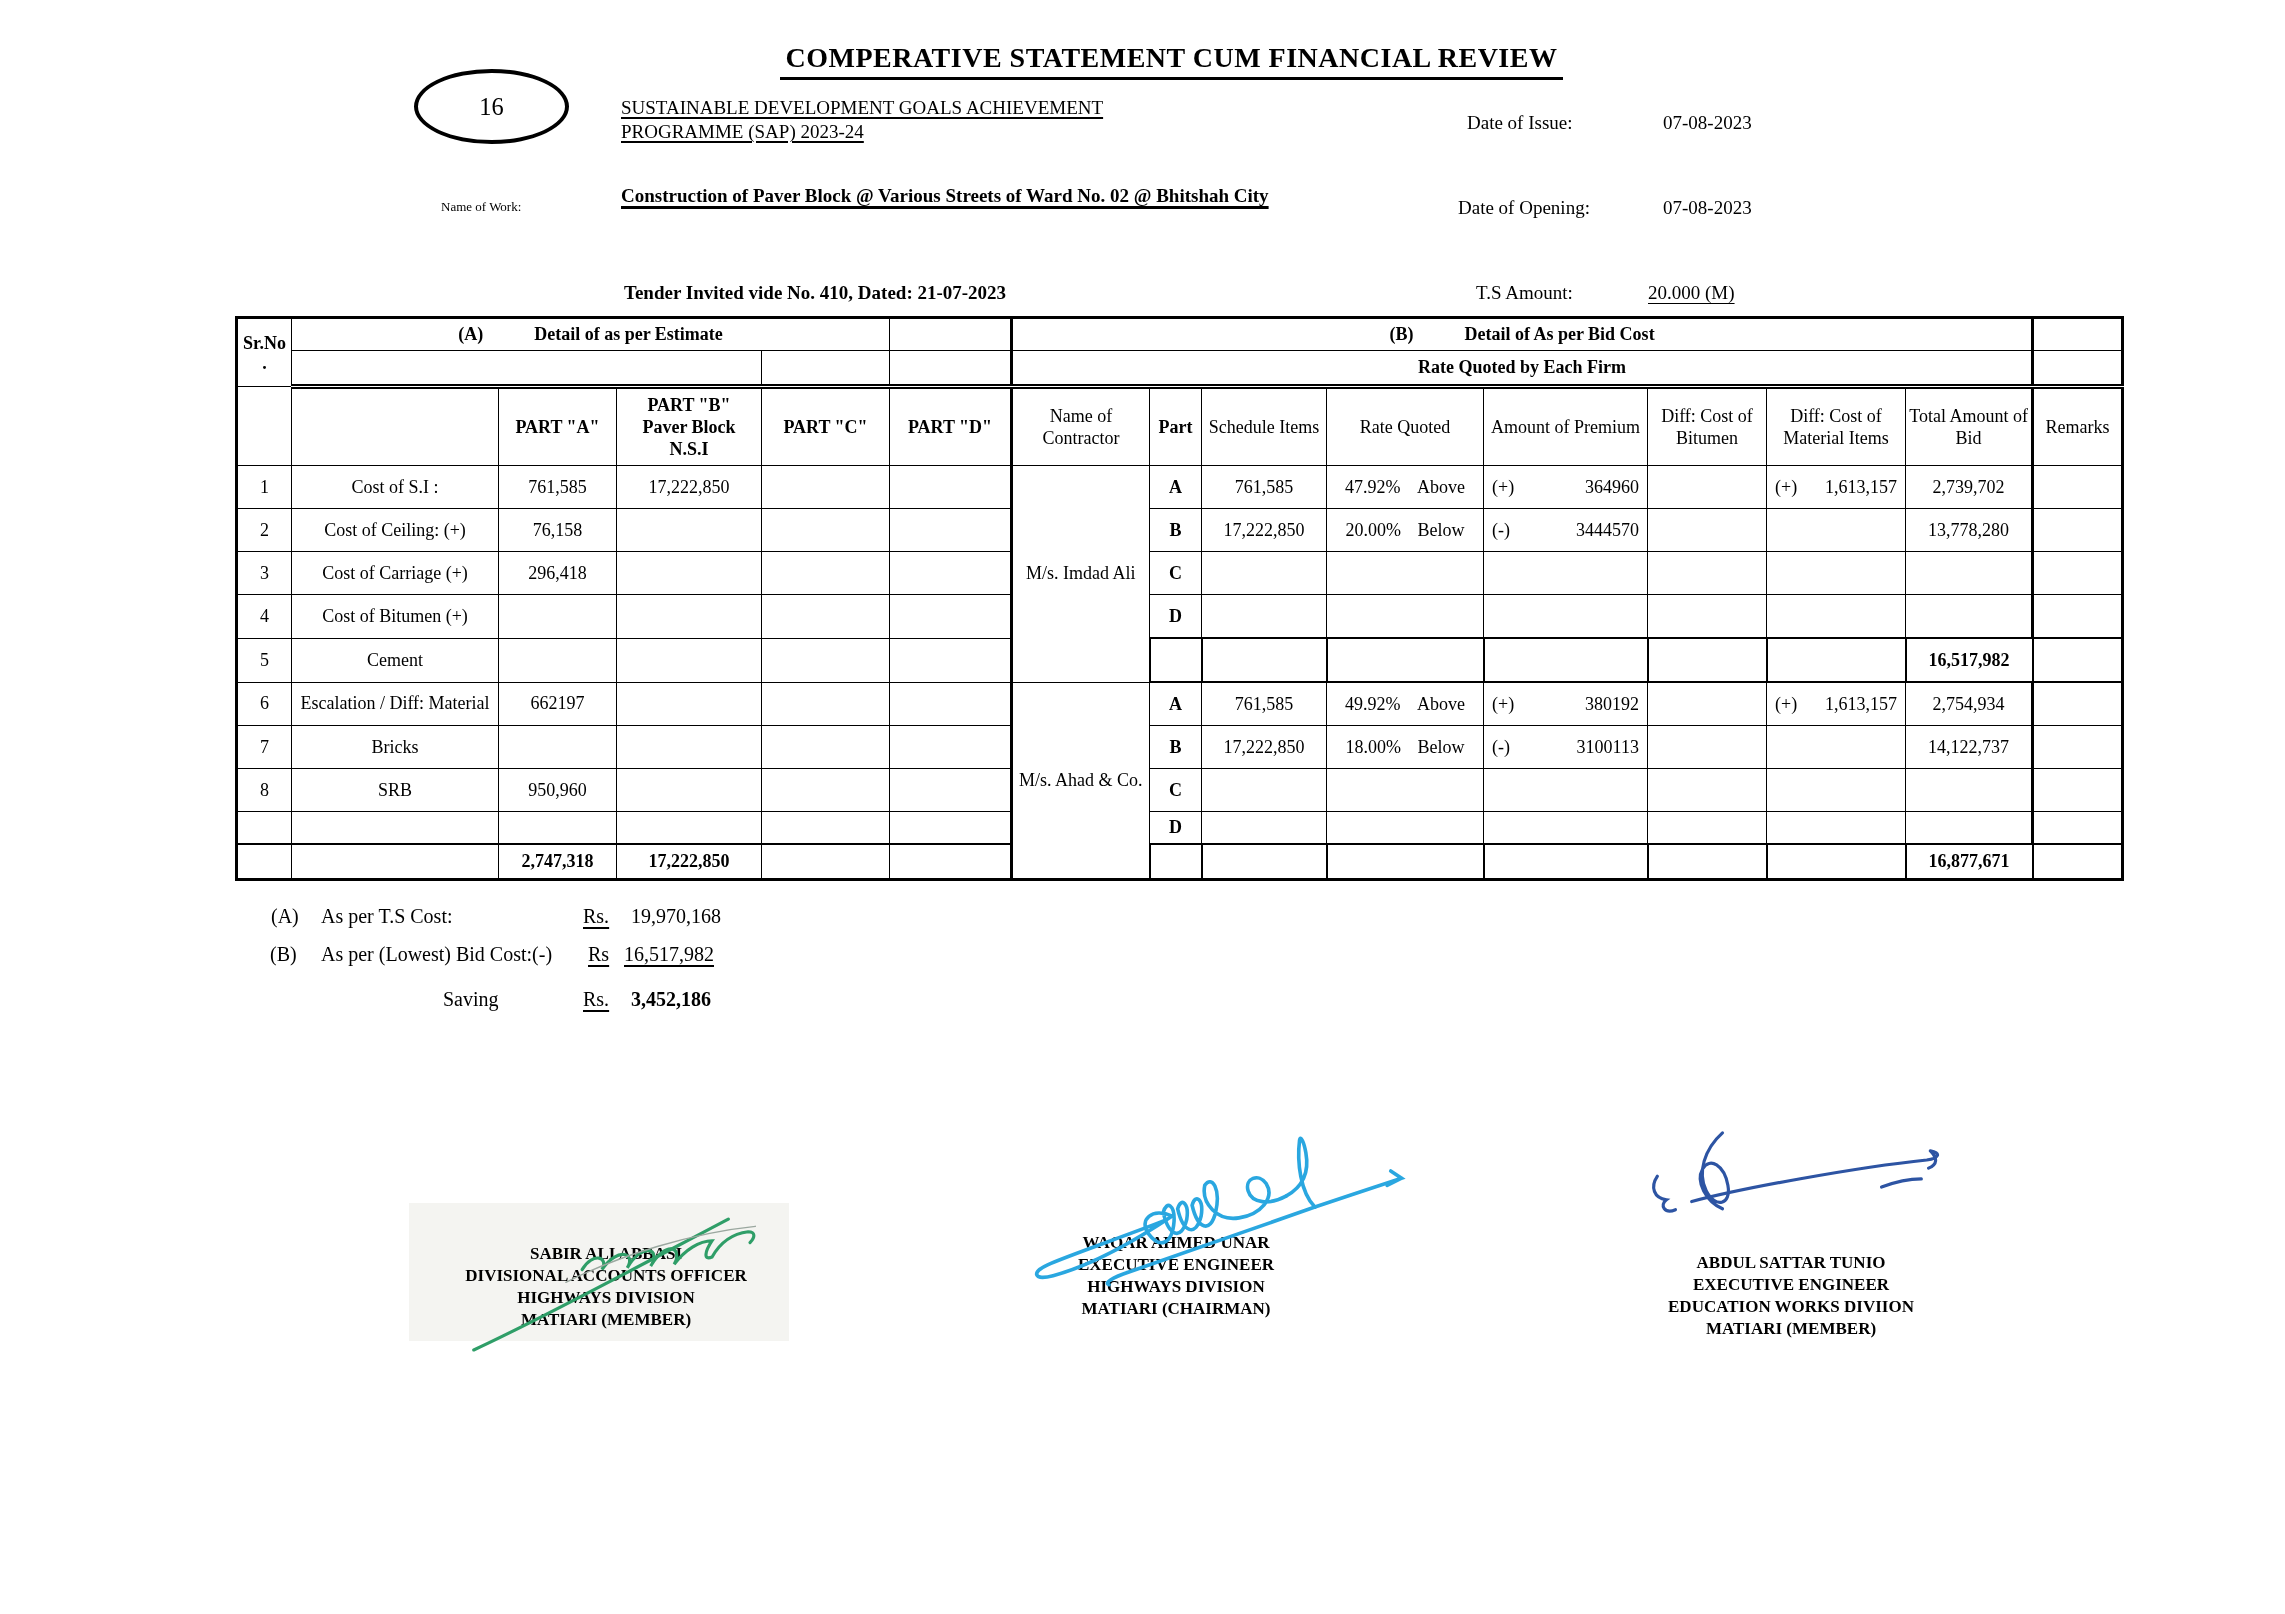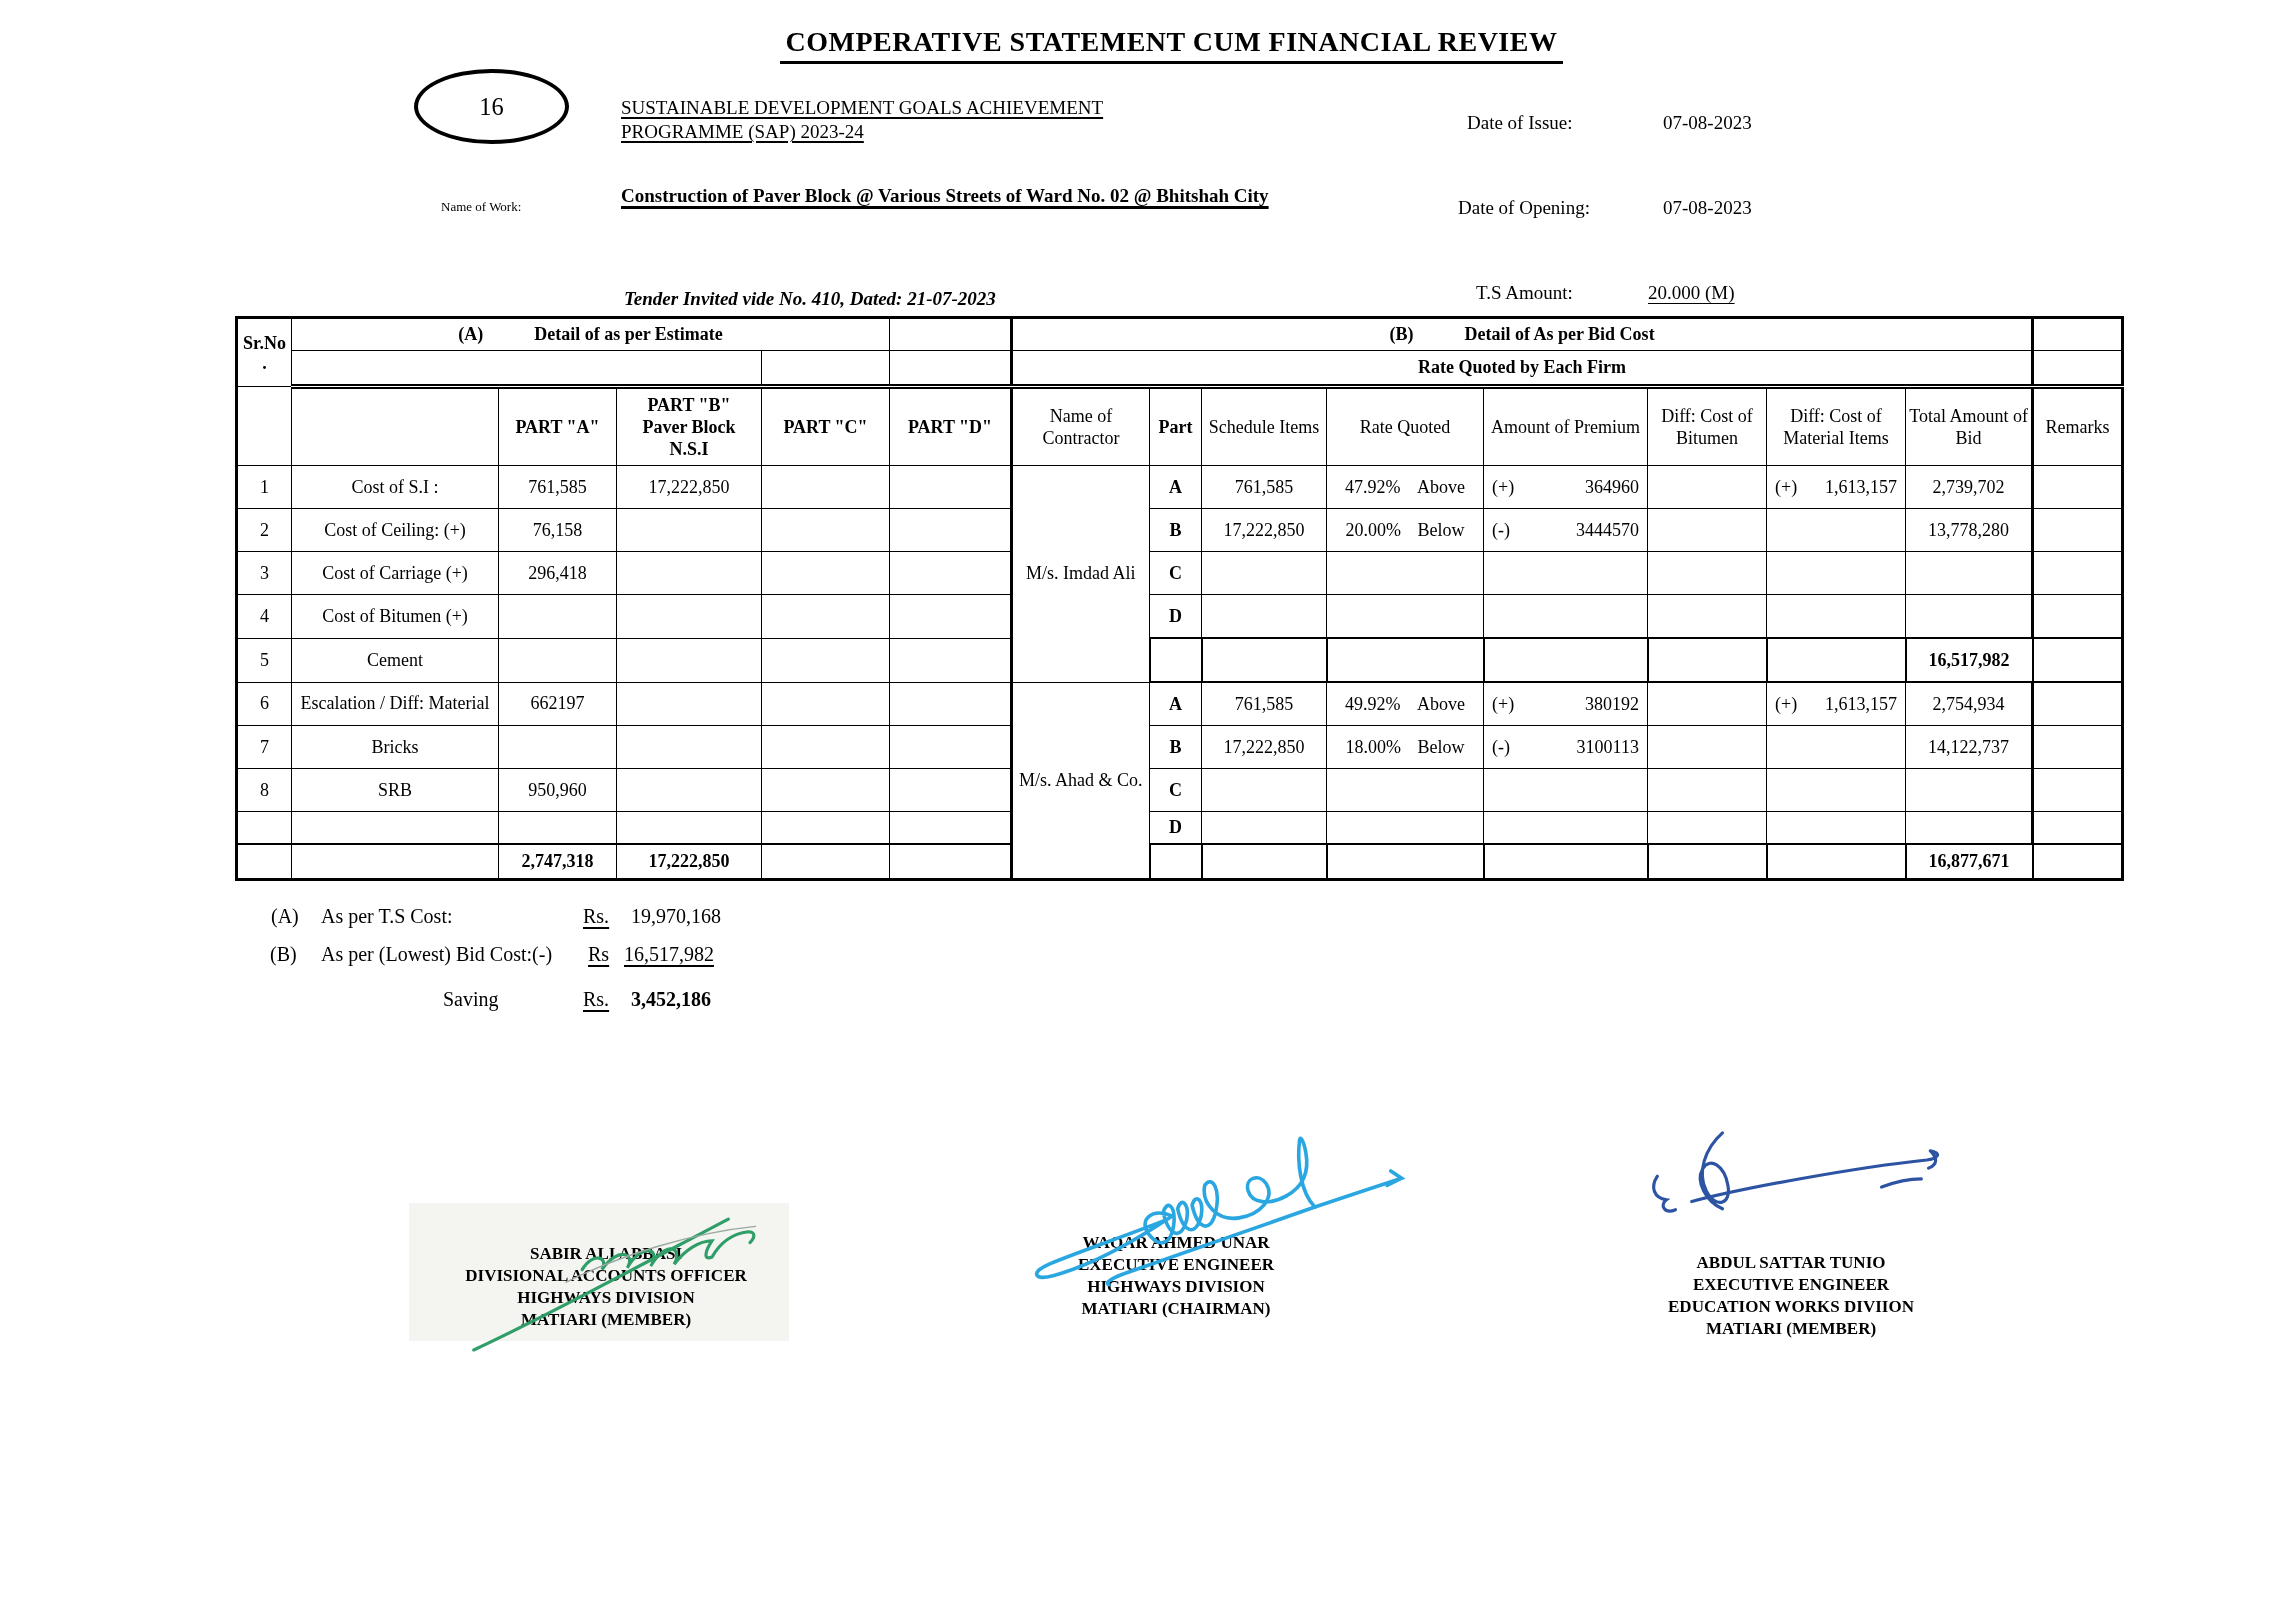--- a/index.html
+++ b/index.html
@@ -1,35 +1,35 @@
 <!DOCTYPE html>
 <html style="font-size:14.5px"><head>
 <meta charset="utf-8">
 <style>
   html,body{margin:0;padding:0;background:#e8e8e8;}
   .sheet{
     position:relative;width:2285px;height:1615px;background:#ffffff;
     font-family:"Liberation Serif","DejaVu Serif",serif;color:#000;overflow:hidden;
   }
   
-  .title-wrap{position:absolute;top:26px;left:58px;width:2227px;text-align:center;}
+  .title-wrap{position:absolute;top:42px;left:58px;width:2227px;text-align:center;}
   .title-text{display:inline-block;font-size:28px;font-weight:bold;letter-spacing:0.5px;
     border-bottom:3.6px solid #000;padding:0 5.4px 2.7px;}
   .circle{position:absolute;left:414px;top:69px;width:147px;height:67px;border:4.5px solid #000;
     border-radius:50%;display:flex;align-items:center;justify-content:center;font-size:24.4px;}
   .programme{position:absolute;left:621px;top:96px;width:570px;font-size:19px;font-weight:normal;
     line-height:24.4px;text-decoration:underline;text-underline-offset:2.7px;text-decoration-thickness:1.8px;}
   .kv{position:absolute;font-size:19px;}
   .lab-issue{left:1467px;top:112px;} .val-issue{left:1663px;top:112px;}
   .lab-open{left:1458px;top:197px;}  .val-open{left:1663px;top:197px;}
   .lab-ts{left:1476px;top:282px;}    .val-ts{left:1648px;top:282px;text-decoration:underline;text-underline-offset:3.6px;}
   .now-label{position:absolute;left:441px;top:199px;font-size:13px;font-weight:normal;}
   .now-value{position:absolute;left:621px;top:179px;width:715px;font-size:19px;font-weight:bold;line-height:33px;
     text-decoration:underline;text-underline-offset:3.6px;text-decoration-thickness:2.7px;}
-  .tender{position:absolute;left:624px;top:288px;font-size:19px;font-weight:bold;font-style:italic;}
+  .tender{position:absolute;left:624px;top:282px;font-size:19px;font-weight:bold;}
   
   table.cmp{position:absolute;left:235px;top:316px;width:1885px;border-collapse:collapse;
     table-layout:fixed;border:3.6px solid #000;font-family:inherit;}
   .cmp td{border:1.8px solid #000;text-align:center;vertical-align:middle;font-size:18px;
     padding:0 2.7px;overflow:hidden;line-height:21px;}
   .cmp tr.h1 td{height:31px;}
   .cmp tr.h2 td{height:33px;border-bottom:5.4px double #000;}
   .cmp tr.h3 td{height:76px;line-height:22px;}
   .cmp tr.dr td{height:42px;}
   .cmp tr.sr9 td{height:31px;}

